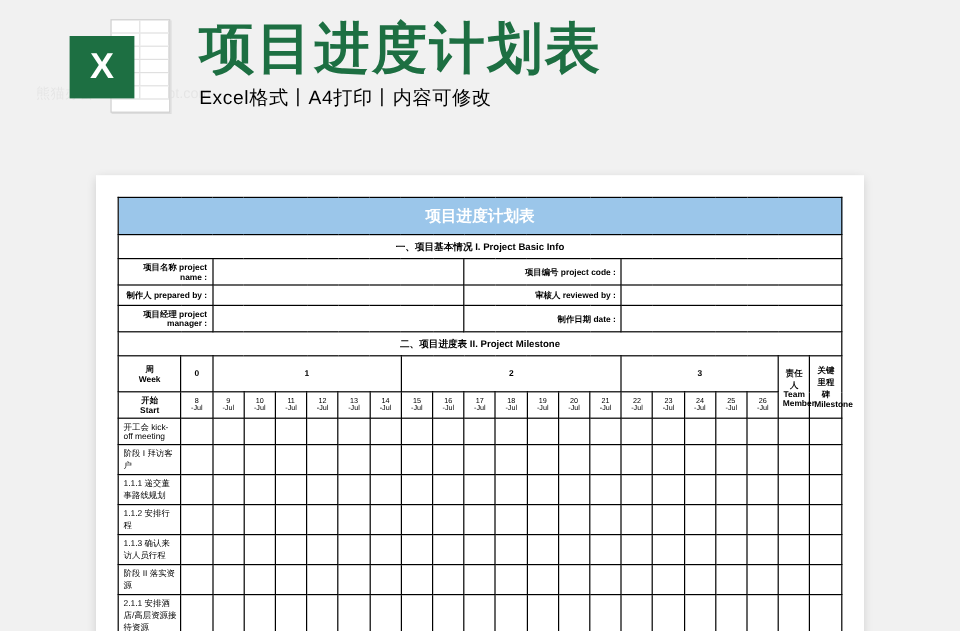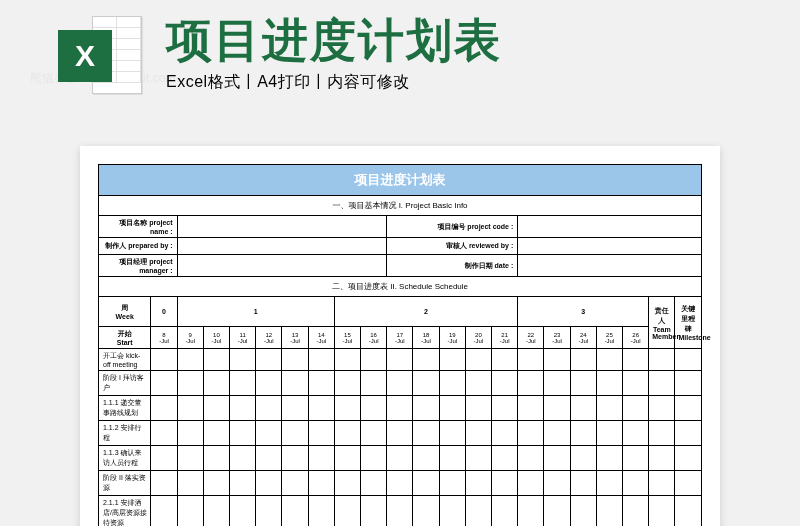--- a/index.html
+++ b/index.html
@@ -17,21 +17,21 @@
   .excel-icon .badge span { color:#fff; font-size:30px; font-weight:bold; }
   .title-block { margin-left: 24px; }
   .title-block h1 { font-size: 46px; font-weight: 900; color: #1d6f42; letter-spacing: 2px; line-height: 1.05; }
   .title-block .sub { margin-top: 8px; font-size: 16px; color: #000000; letter-spacing: 0.5px; }
 
   
   .sheet-preview { position:absolute; left:80px; right:80px; top:146px; bottom:-40px; background:#fff; box-shadow:0 2px 8px rgba(0,0,0,0.15); padding:18px 18px 0 18px; overflow:hidden; }
   table { border-collapse: collapse; width: 100%; table-layout: fixed; }
   td, th { border: 1px solid #000; font-size: 7.5px; padding: 2px 3px; text-align: center; vertical-align: middle; background:#fff; }
   .title-row td { background:#9bc6ea; color:#fff; font-size:13px; font-weight:bold; padding:6px 0; }
-  .section-row td { font-weight:normal; font-size:8px; padding:4px 0; }
+  .section-row td { font-weight:bold; font-size:8px; padding:4px 0; }
   .label-cell { text-align:right; font-weight:bold; font-size:7px; padding-right:4px; }
   .wide-blank { background:#fff; }
   .task-cell { text-align:left; padding-left:4px; font-size:7px; }
   .narrow { width:2.7%; }
   .rowh td { height:17px; }
   .week-h { font-size:7px; font-weight:bold; }
 </style>
 </head>
 <body>
 
@@ -100,21 +100,21 @@
       <td colspan="7" class="wide-blank"></td>
     </tr>
     <tr class="rowh">
       <td colspan="3" class="label-cell">项目经理 project manager :</td>
       <td colspan="8" class="wide-blank"></td>
       <td colspan="5" class="label-cell">制作日期 date :</td>
       <td colspan="7" class="wide-blank"></td>
     </tr>
 
     <tr class="section-row">
-          <td colspan="23">二、项目进度表  II. Schedule Schedule</td>
+          <td colspan="23">二、项目进度表  II. Project Milestone</td>
         </tr>
 
     <tr>
       <td colspan="2" rowspan="1" class="week-h" style="white-space:pre-line;height:30px;">周
 Week</td>
       <td class="week-h narrow">0</td>
       <td colspan="6" class="week-h">1</td>
       <td colspan="7" class="week-h">2</td>
       <td colspan="5" class="week-h">3</td>
       <td rowspan="2" class="week-h" style="width:7%;">责任人 Team Member</td>

